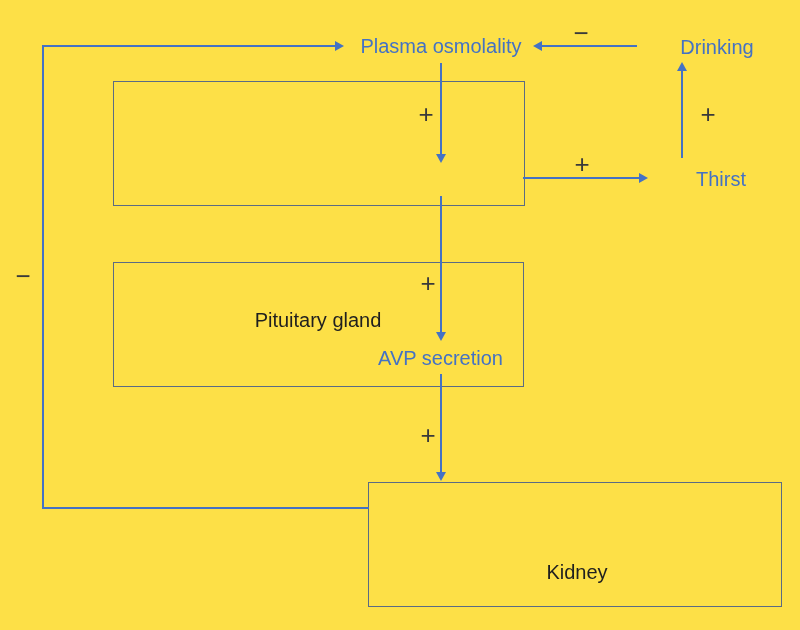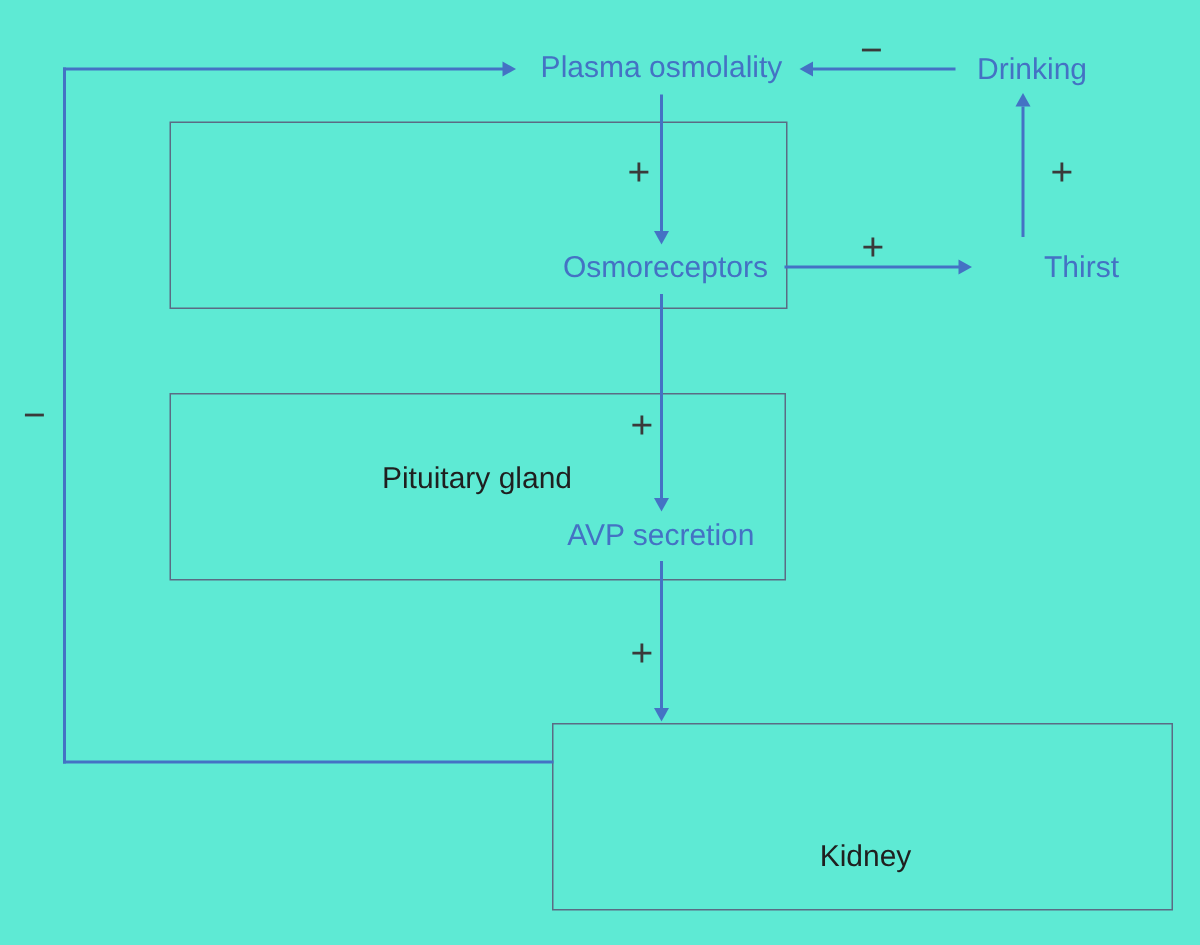--- a/index.html
+++ b/index.html
@@ -1,17 +1,17 @@
 <!DOCTYPE html>
 <html><head>
 <meta charset="utf-8">
 <style>
   html,body{margin:0;padding:0;background:#fff;}
   #canvas{
-    position:relative;width:800px;height:630px;background:#5eead4;
+    position:relative;width:800px;height:630px;background:#fde047;
     font-family:"Liberation Sans", sans-serif;overflow:hidden;
   }
   .node{position:absolute;font-size:20px;white-space:nowrap;}
   .node.blue{color:#4472C4;}
   .node.dark{color:#1f1f1f;}
   .center{transform:translate(-50%,-50%);}
   .vcenter{transform:translateY(-50%);}
   .box{position:absolute;border:1.5px solid #5B6B84;background:transparent;}
   .line{position:absolute;background:#4472C4;}
   .sign{position:absolute;font-size:26px;color:#3a3a3a;transform:translate(-50%,-50%);line-height:1;}
@@ -47,22 +47,21 @@
   <div class="line" style="left:681px;top:71px;width:2px;height:87px;"></div>
   <div class="ah ah-up" style="left:677px;top:62px;"></div>
 
   <div class="line" style="left:440px;top:196px;width:2px;height:137px;"></div>
   <div class="ah ah-down" style="left:436px;top:332px;"></div>
 
   <div class="line" style="left:440px;top:374px;width:2px;height:99px;"></div>
   <div class="ah ah-down" style="left:436px;top:472px;"></div>
 
   <div class="node blue center" style="left:441px;top:46px;">Plasma osmolality</div>
-  <div class="node blue center" style="left:688px;top:47px;">Drinking</div>
-  <div class="node blue vcenter" style="right:288px;top:179px;">Osmoreceptors</div>
+  <div class="node blue center" style="left:717px;top:47px;">Drinking</div>
   <div class="node blue center" style="left:684px;top:179px;margin-left:37px;">Thirst</div>
   <div class="node blue vcenter" style="right:297px;top:358px;">AVP secretion</div>
   <div class="node dark center" style="left:318px;top:320px;">Pituitary gland</div>
   <div class="node dark center" style="left:577px;top:572px;">Kidney</div>
 
   <div class="sign" style="left:426px;top:114px;">+</div>
   <div class="sign" style="left:582px;top:164px;">+</div>
   <div class="sign" style="left:708px;top:114px;">+</div>
   <div class="sign" style="left:581px;top:33px;">−</div>
   <div class="sign" style="left:428px;top:283px;">+</div>

